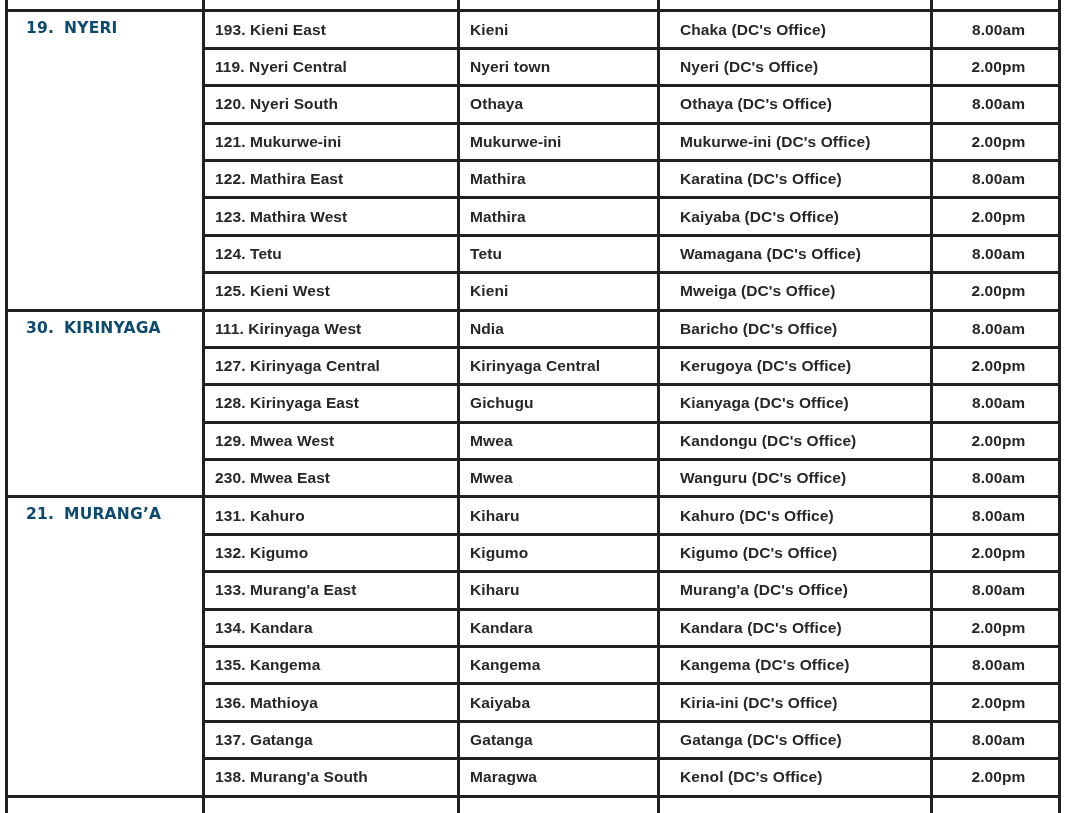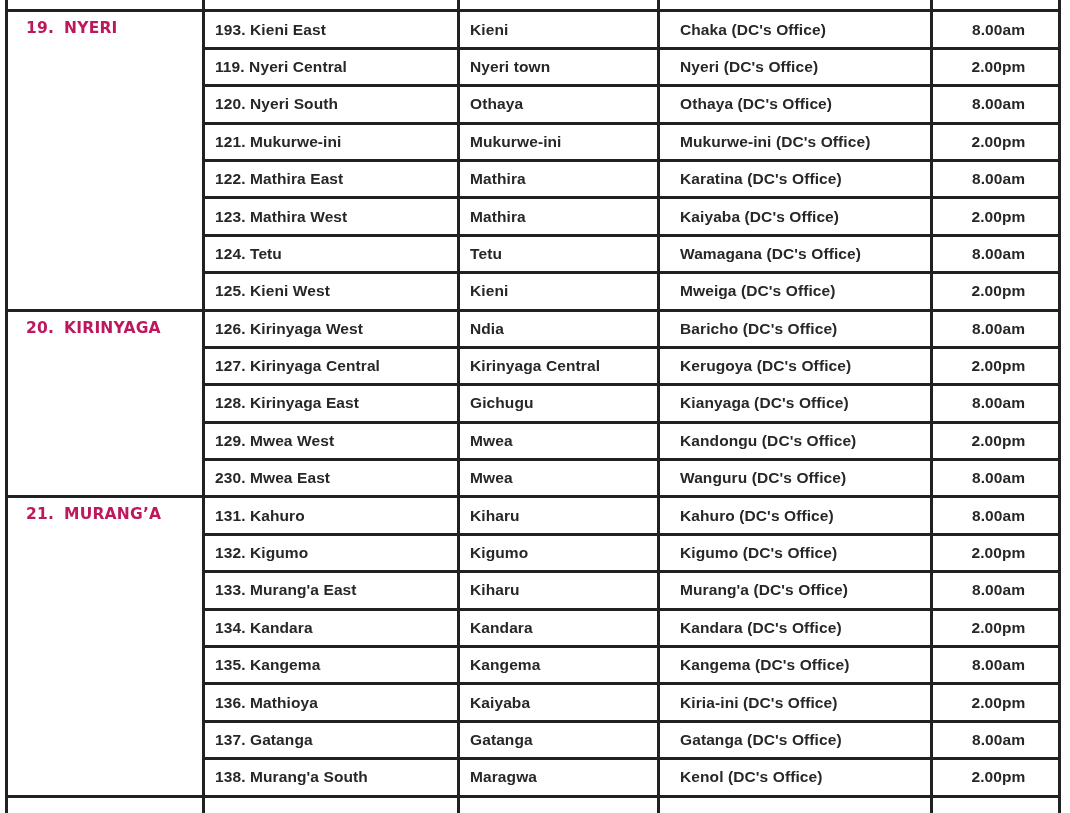--- a/index.html
+++ b/index.html
@@ -35,21 +35,21 @@
     letter-spacing: 0.1px;
   }
   td.venue { padding-left: 20px; }
   td.time  { padding-left: 10px; text-align: center; }
   td.county-cell {
     vertical-align: top;
     padding: 7px 2px 0 18px;
     font-family: "DejaVu Sans", "Liberation Sans", sans-serif;
     font-weight: 700;
     font-size: 15.5px;
-    color: #be185d;
+    color: #0c4a6e;
     letter-spacing: 0.2px;
   }
   .county-num { display: inline-block; margin-right: 10px; }
   .county-name { display: inline-block; }
 </style>
 </head>
 <body>
 
 <div class="page">
   <table class="sched">
@@ -111,22 +111,22 @@
           <td class="cell venue">Wamagana (DC's Office)</td>
           <td class="cell time">8.00am</td>
         </tr>
         <tr class="data-row">
           <td class="cell">125. Kieni West</td>
           <td class="cell">Kieni</td>
           <td class="cell venue">Mweiga (DC's Office)</td>
           <td class="cell time">2.00pm</td>
         </tr>
         <tr class="data-row">
-          <td class="county-cell" rowspan="5"><span class="county-num">20.</span><span class="county-name">KIRINYAGA</span></td>
-          <td class="cell">126. Kirinyaga West</td>
+          <td class="county-cell" rowspan="5"><span class="county-num">30.</span><span class="county-name">KIRINYAGA</span></td>
+          <td class="cell">111. Kirinyaga West</td>
           <td class="cell">Ndia</td>
           <td class="cell venue">Baricho (DC's Office)</td>
           <td class="cell time">8.00am</td>
         </tr>
         <tr class="data-row">
           <td class="cell">127. Kirinyaga Central</td>
           <td class="cell">Kirinyaga Central</td>
           <td class="cell venue">Kerugoya (DC's Office)</td>
           <td class="cell time">2.00pm</td>
         </tr>

